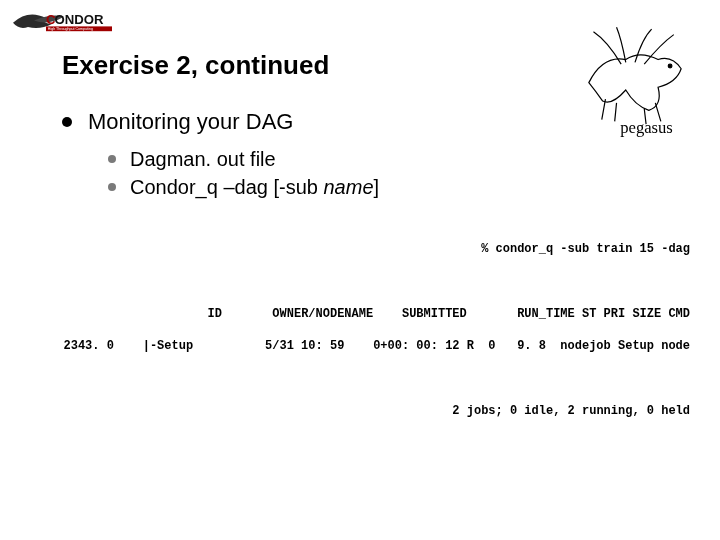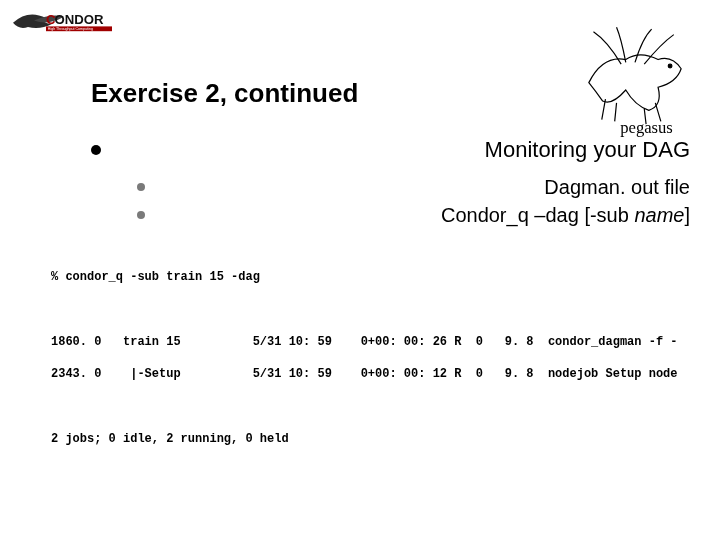--- a/index.html
+++ b/index.html
@@ -23,40 +23,38 @@
   .logo-left svg { width: 100%; height: 100%; }
   .logo-right {
     position: absolute;
     top: 18px;
     right: 20px;
     width: 130px;
     height: 120px;
   }
   .logo-right svg { width: 100%; height: 100%; }
   .slide {
-    padding: 50px 30px 20px 91px;
+    padding: 50px 30px 20px 62px;
     box-sizing: border-box;
-    margin-top: 28px;
   }
   h1.title {
     font-size: 26px;
     font-weight: bold;
     margin: 0 0 28px 0;
   }
   ul.bullets, ul.subbullets {
     list-style: none;
     margin: 0;
     padding: 0;
   }
   ul.bullets > li {
     position: relative;
     padding-left: 26px;
     font-size: 22px;
     margin-bottom: 12px;
-    text-align: right;
   }
   ul.bullets > li::before {
     content: "";
     position: absolute;
     left: 0;
     top: 8px;
     width: 10px;
     height: 10px;
     background: #000;
     border-radius: 50%;
@@ -84,21 +82,21 @@
   .italic { font-style: italic; }
   .terminal {
     margin-top: 24px;
     margin-left: -40px;
     font-family: "Courier New", Courier, monospace;
     font-size: 12px;
     line-height: 1.35;
     font-weight: bold;
     white-space: pre;
   }
-  .mono-row { display: block; }
+  .mono-row { display: block; text-align: right; }
 </style>
 </head>
 <body>
 
 <div class="logo-left">
   <svg viewBox="0 0 200 60">
     <path d="M5 28 Q30 5 60 20 Q50 28 70 30 Q50 40 30 35 Q15 40 5 28 Z" fill="#2b2b2b"></path>
     <path d="M40 24 Q70 12 90 18 Q80 24 70 26 Q55 30 40 24 Z" fill="#444"></path>
     <text x="60" y="30" font-family="Arial" font-size="22" font-weight="bold" fill="#a00000">C</text>
     <text x="74" y="30" font-family="Arial" font-size="22" font-weight="bold" fill="#111">ONDOR</text>
@@ -132,18 +130,18 @@
         <li>
           <span>Condor_q –dag [-sub </span><span class="italic">name</span><span>]</span>
         </li>
       </ul>
     </li>
   </ul>
 
   <div class="terminal">
 <span class="mono-row">% condor_q -sub train 15 -dag</span>
 <span class="mono-row"> </span>
-<span class="mono-row">1860. 0   train 15          5/31 10: 59    0+00: 00: 26 R  0   9. 8  condor_dagman -f -</span>
+<span class="mono-row"> ID       OWNER/NODENAME    SUBMITTED       RUN_TIME ST PRI SIZE CMD</span>
 <span class="mono-row">2343. 0    |-Setup          5/31 10: 59    0+00: 00: 12 R  0   9. 8  nodejob Setup node</span>
 <span class="mono-row"> </span>
 <span class="mono-row">2 jobs; 0 idle, 2 running, 0 held</span>
   </div>
 </div>
 
 </body></html>

